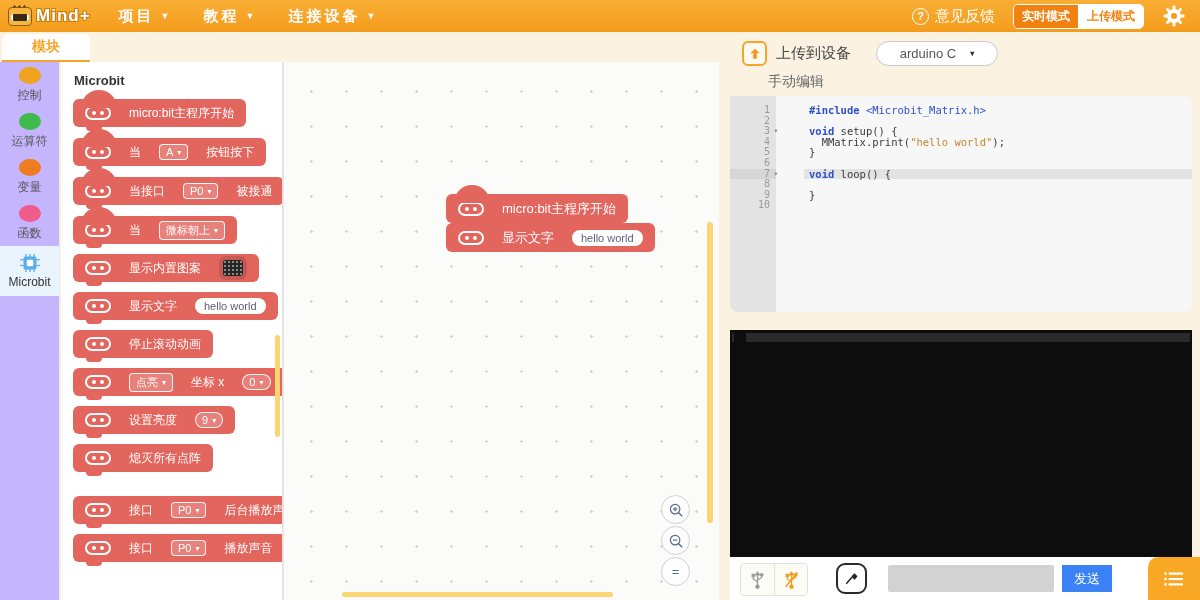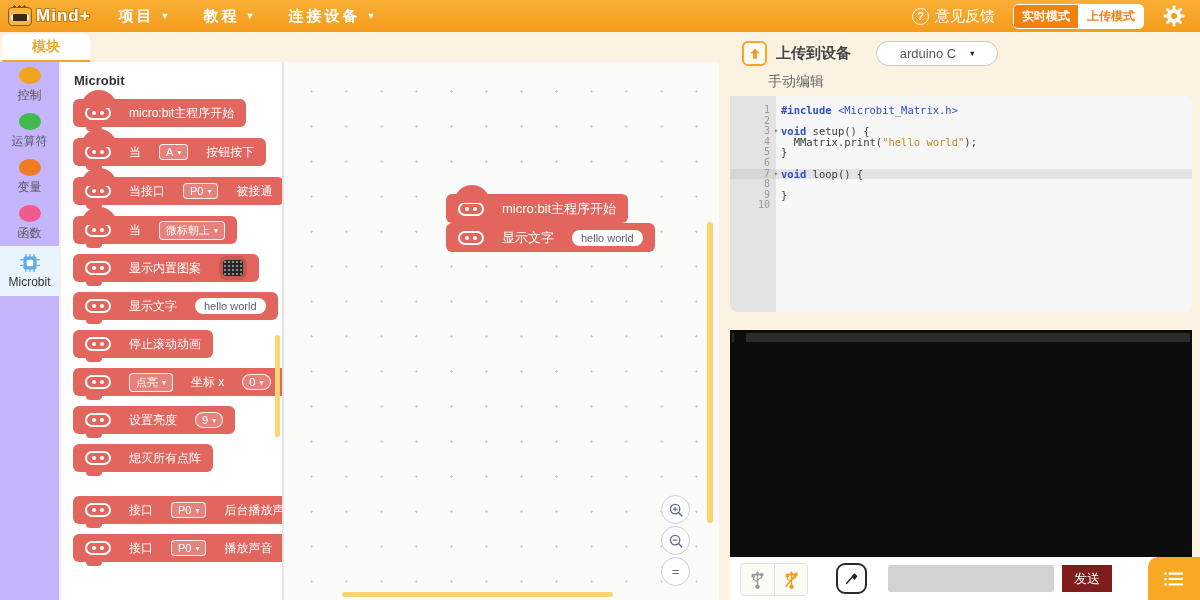--- a/index.html
+++ b/index.html
@@ -83,56 +83,56 @@
   .prog { position:absolute; left:162px; top:132px; }
   .prog .blk { margin:0; height:29px; font-size:13px; }
   .prog .blk::after { display:none; }
   .zoomctl { position:absolute; width:29px; height:29px; border:1px solid #ccd0da; border-radius:50%; background:#fdfdfd;
     display:flex; align-items:center; justify-content:center; color:#5b6b8c; cursor:pointer; z-index:6; }
   .sb { position:absolute; background:#FBD572; border-radius:3px; z-index:7; }
 
   
   .uploadrow { position:absolute; left:742px; top:41px; display:flex; align-items:center; gap:9px; z-index:5; }
   .upbox { width:25px; height:25px; border:2px solid #F7A428; border-radius:6px; display:flex; align-items:center; justify-content:center; cursor:pointer; background:#fff8; }
-  .uplabel { font-size:15px; font-weight:bold; color:#454545; cursor:pointer; }
+  .uplabel { font-size:15px; font-weight:normal; color:#454545; cursor:pointer; }
   .boarddd { margin-left:16px; width:122px; height:25px; border:1px solid #c9c9c9; border-radius:13px; background:#fff;
     display:flex; align-items:center; justify-content:center; gap:14px; font-size:13px; color:#555; cursor:pointer; }
   .boarddd b { font-size:8px; color:#333; }
 
   .tabs { position:absolute; left:730px; top:68px; width:462px; height:28px; display:flex; z-index:5; }
   .ctab { width:132px; height:28px; display:flex; align-items:center; justify-content:center; font-size:14px; cursor:pointer; }
   .ctab.on { background:#fff; color:#F7941D; border:1px solid #F2CD8E; border-bottom:none; border-radius:6px 6px 0 0; }
   .ctab.off { color:#666; }
 
   .editor { position:absolute; left:730px; top:96px; width:462px; height:216px; background:#f2f2f2;
     border-radius:0 8px 8px 8px; overflow:hidden; display:flex; z-index:4;
     font-family:"DejaVu Sans Mono", monospace; }
   .gutcol { width:46px; background:#e3e3e3; padding-top:9px; }
   .gutrow { height:10.6px; font-size:10px; color:#9a9a9a; text-align:right; padding-right:6px; line-height:10.6px; position:relative; }
   .gutrow .fold { position:absolute; right:-2px; top:0; font-size:7px; color:#777; }
   .gutrow.hl { background:#d6d6d6; }
-  .codecol { flex:1; background:#f7f7f7; padding-top:9px; }
+  .codecol { flex:1; background:#f7f7f7; padding-top:9px;padding-left:28px; }
   .coderow { height:10.6px; font-size:10.5px; line-height:10.6px; padding-left:5px; white-space:pre; color:#3c3c3c; }
   .coderow.hl { background:#e3e3e3; }
   .tk-b { color:#2E51C8; font-weight:bold; }
   .tk-bl { color:#2E51C8; }
   .tk-s { color:#C8862D; }
 
   .serial { position:absolute; left:730px; top:330px; width:462px; height:227px; background:#0d0d0d; z-index:4; }
   .serial .strip { position:absolute; left:2px; top:3px; right:2px; height:9px; background:#2a2a2a; }
   .serial .strip i { position:absolute; left:2px; top:0; width:12px; height:9px; background:#0d0d0d; display:block; }
 
   .botbar { position:absolute; left:730px; top:557px; width:470px; height:43px; background:#fff; z-index:5; }
   .usbgroup { position:absolute; left:10px; top:6px; display:flex; border:1px solid #e2e2da; border-radius:4px; overflow:hidden; }
   .usbbtn { width:33px; height:31px; background:#fcfcf6; display:flex; align-items:center; justify-content:center; cursor:pointer; }
   .usbbtn + .usbbtn { border-left:1px solid #e2e2da; }
   .cleanbtn { position:absolute; left:106px; top:6px; width:31px; height:31px; border:2px solid #2a2a2a; border-radius:9px;
     background:#fff; display:flex; align-items:center; justify-content:center; cursor:pointer; }
   .serialinput { position:absolute; left:158px; top:8px; width:166px; height:27px; background:#d2d2d2; border:none; border-radius:2px; padding:0 6px; font-size:12px; }
-  .sendbtn { position:absolute; left:332px; top:8px; width:50px; height:27px; background:#7f1d1d; color:#fff; font-size:13px;
+  .sendbtn { position:absolute; left:332px; top:8px; width:50px; height:27px; background:#3b82f6; color:#fff; font-size:13px;
     display:flex; align-items:center; justify-content:center; cursor:pointer; }
   .listbtn { position:absolute; right:0; top:0; width:52px; height:43px; background:#F9A825; border-radius:10px 0 0 0;
     display:flex; align-items:center; justify-content:center; cursor:pointer; }
 </style>
 </head>
 <body>
 
 <div id="app">
 
   <div class="topbar">

